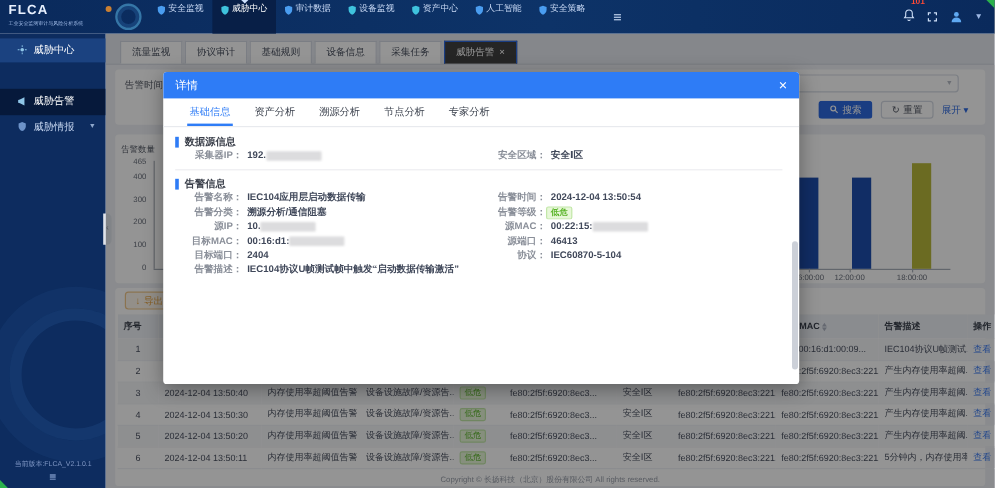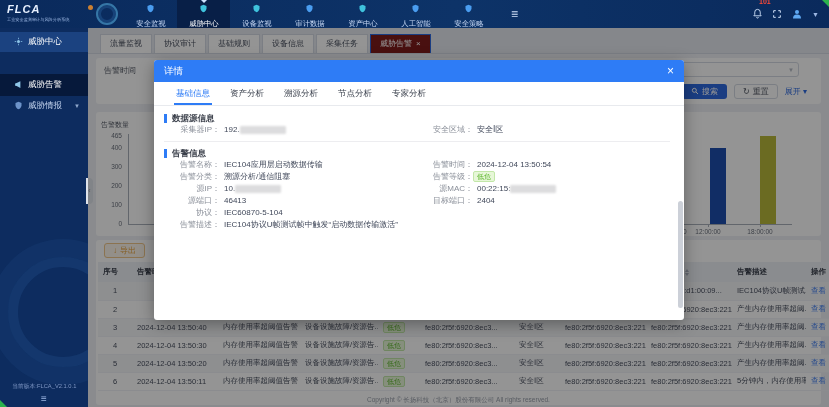--- a/index.html
+++ b/index.html
@@ -2,26 +2,26 @@
 <html><head>
 <meta charset="utf-8">
 <style>
   html,body{margin:0;padding:0;background:#222;}
   *{box-sizing:border-box;font-family:"Liberation Sans","DejaVu Sans",sans-serif;}
   .screen{position:relative;width:829px;height:407px;overflow:hidden;background:#eef0f4;}
 
   
   .topnav{position:relative;height:28px;background:linear-gradient(90deg,#0a2a5c,#0d3368 55%,#0a2a5c);display:flex;align-items:center;z-index:3;}
   .logo{width:96px;padding-left:7px;line-height:1;}
-  .logo-title{color:#e8f1ff;font-size:11px;font-weight:700;font-style:italic;letter-spacing:1px;}
+  .logo-title{color:#e8f1ff;font-size:11px;font-weight:700;letter-spacing:1px;}
   .logo-sub{color:#9db8e4;font-size:8px;white-space:nowrap;transform:scale(.52);transform-origin:0 50%;margin-top:1px;}
   .logo-badge{position:absolute;left:88px;top:5px;width:5px;height:5px;border-radius:50%;background:#e08a2e;opacity:.9;}
   .emblem{width:22px;height:22px;border-radius:50%;border:2px solid rgba(90,180,225,.55);box-shadow:0 0 0 3px rgba(60,130,200,.25) inset;margin-right:6px;flex:none;}
   .nav-items{display:flex;height:100%;}
-  .nav-item{position:relative;width:53px;height:100%;display:flex;flex-direction:column;align-items:center;justify-content:center;cursor:pointer;color:#c7d8f4;}
+  .nav-item{position:relative;width:53px;height:100%;display:flex;flex-direction:row;align-items:flex-start;justify-content:center;cursor:pointer;color:#c7d8f4;}
   .nav-item .nv-label{font-size:8px;transform:scale(.92);white-space:nowrap;margin-top:1px;}
   .nav-item.active{background:#081f47;color:#fff;}
   .nav-item.active::before{content:"";position:absolute;top:0;left:50%;margin-left:-3px;border:3px solid transparent;border-top:3px solid #cfe3ff;}
   .nav-burger{margin-left:16px;color:#cfe0f8;font-size:12px;cursor:pointer;line-height:1;}
   .nav-right{margin-left:auto;display:flex;align-items:center;gap:9px;padding-right:10px;}
   .bell-wrap{position:relative;cursor:pointer;}
   .nav-badge{position:absolute;top:-7px;left:7px;color:#ff4a36;font-size:7px;font-weight:700;}
   .icon-btn{cursor:pointer;display:flex;align-items:center;}
   .user-caret{color:#9db8e4;font-size:7px;cursor:pointer;}
 
@@ -37,21 +37,21 @@
   .sb-bottom{position:absolute;left:0;right:0;bottom:3px;text-align:center;}
   .sb-version{color:#7f97c4;font-size:8px;transform:scale(.72);white-space:nowrap;}
   .sb-collapse{color:#9db8e4;font-size:10px;cursor:pointer;line-height:1;margin-top:2px;}
   .sb-handle{position:absolute;left:86px;top:178px;width:7px;height:26px;background:#dfe3ea;border-radius:0 4px 4px 0;color:#8a93a3;font-size:7px;line-height:26px;text-align:center;cursor:pointer;z-index:4;}
 
   .main{position:relative;flex:1;background:#eef0f4;overflow:hidden;}
 
   
   .tabbar{position:absolute;left:0;right:0;top:0;height:26px;background:#e6e9f0;border-bottom:1px solid #d5dae3;display:flex;align-items:flex-end;padding:0 0 0 12px;}
   .tab{height:19px;line-height:17px;padding:0 9px;background:#fff;border:1px solid #d5dae3;border-bottom:none;font-size:8px;color:#4a5160;margin-right:2px;cursor:pointer;white-space:nowrap;}
-  .tab.active{background:#7f1d1d;border-color:#2e6ae0;color:#fff;}
+  .tab.active{background:#404040;border-color:#2e6ae0;color:#fff;}
   .tab .tab-close{margin-left:4px;font-size:8px;}
 
   .panel{position:absolute;left:8px;right:8px;background:#fff;border-radius:3px;}
   
   .filter-panel{top:30px;height:46px;}
   .filter-label{position:absolute;left:8px;top:7px;font-size:8px;color:#555b66;}
   .f-select{position:absolute;right:22px;top:4px;width:140px;height:15px;border:1px solid #d5dae3;border-radius:3px;background:#fff;cursor:pointer;}
   .f-select .sel-caret{position:absolute;right:4px;top:4px;font-size:6px;color:#b7bcc6;}
   .filter-btns{position:absolute;right:14px;top:26px;display:flex;align-items:center;gap:7px;}
   .btn{height:15px;font-size:8px;border-radius:3px;display:inline-flex;align-items:center;gap:3px;padding:0 8px;cursor:pointer;border:1px solid transparent;}
@@ -81,34 +81,34 @@
   .view-link{color:#3a7af0;cursor:pointer;}
   .sort{display:inline-flex;flex-direction:column;margin-left:2px;vertical-align:middle;cursor:pointer;}
   .sort i{display:block;width:0;height:0;border:2.5px solid transparent;}
   .sort .up{border-bottom:3.5px solid #aeb4c2;margin-bottom:1px;}
   .sort .dn{border-top:3.5px solid #aeb4c2;}
   .copyright{position:absolute;left:0;right:0;bottom:0;text-align:center;font-size:6.5px;color:#9aa0ab;}
 
   .overlay{position:absolute;inset:0;background:rgba(0,0,0,.42);z-index:5;}
 
   
-  .modal{position:absolute;left:154px;top:60px;width:530px;height:260px;background:#fff;border-radius:3px;box-shadow:0 4px 16px rgba(0,0,0,.35);z-index:20;overflow:hidden;}
+  .modal{position:absolute;left:136px;top:60px;width:530px;height:260px;background:#fff;border-radius:3px;box-shadow:0 4px 16px rgba(0,0,0,.35);z-index:20;overflow:hidden;}
   .modal-head{height:22px;background:#2e7cf6;color:#fff;display:flex;align-items:center;padding:0 10px;}
   .modal-title{font-size:9.5px;}
   .modal-close{margin-left:auto;font-size:12px;cursor:pointer;line-height:1;}
   .modal-tabs{height:24px;border-bottom:1px solid #e8eaee;display:flex;align-items:stretch;padding-left:12px;}
   .m-tab{font-size:8.5px;color:#3c424e;padding:0 10px;display:flex;align-items:center;cursor:pointer;position:relative;}
   .m-tab.active{color:#2e7cf6;}
   .m-tab.active::after{content:"";position:absolute;left:8px;right:8px;bottom:0;height:2px;background:#2e7cf6;}
   .modal-body{position:relative;height:213px;padding:6px 14px 0 10px;overflow:hidden;}
   .msection{border-bottom:1px solid #ededf0;padding-bottom:5px;margin-bottom:5px;}
   .msection:last-child{border-bottom:none;}
   .msec-title{font-size:8.5px;font-weight:700;color:#3a3f4a;line-height:12px;display:flex;align-items:center;}
   .msec-title::before{content:"";width:3px;height:9px;background:#2e7cf6;margin-right:5px;}
-  .fields{display:grid;grid-template-columns:1fr 1fr;}
+  .fields{display:grid;grid-template-columns:1fr 1fr;font-weight:bold;}
   .field{line-height:12px;font-size:8px;white-space:nowrap;overflow:hidden;}
   .field.wide{grid-column:1/-1;}
   .f-label{display:inline-block;width:56px;text-align:right;color:#8a8f99;}
   .f-value{color:#40485a;margin-left:4px;}
   .redact{display:inline-block;width:46px;height:8px;background:#dcdcde;border-radius:1px;filter:blur(1px);vertical-align:middle;}
   .m-scroll{position:absolute;right:1px;top:50px;bottom:4px;width:5px;}
   .m-thumb{position:absolute;top:44%;height:52%;width:5px;border-radius:3px;background:#ccd0d8;cursor:pointer;}
 
   .corner-tr{position:absolute;top:0;right:0;border-left:7px solid transparent;border-top:7px solid #2bb24c;z-index:30;}
   .corner-bl{position:absolute;bottom:0;left:0;border-right:7px solid transparent;border-bottom:7px solid #2bb24c;z-index:30;}
@@ -133,29 +133,29 @@
           <span class="nv-label">安全监视</span>
         </div>
         <div class="nav-item active">
           <span><svg width="9" height="9" viewBox="0 0 24 24">
               <path d="M12 2l8 3v6c0 5-3.5 9.5-8 11-4.5-1.5-8-6-8-11V5z" fill="#3fc3dd"></path>
             </svg></span>
           <span class="nv-label">威胁中心</span>
         </div>
         <div class="nav-item">
           <span><svg width="9" height="9" viewBox="0 0 24 24">
+              <path d="M12 2l8 3v6c0 5-3.5 9.5-8 11-4.5-1.5-8-6-8-11V5z" fill="#4a9df0"></path>
+            </svg></span>
+          <span class="nv-label">审计数据</span>
+        </div>
+        <div class="nav-item">
+          <span><svg width="9" height="9" viewBox="0 0 24 24">
               <path d="M12 2l8 3v6c0 5-3.5 9.5-8 11-4.5-1.5-8-6-8-11V5z" fill="#3fc3dd"></path>
             </svg></span>
           <span class="nv-label">设备监视</span>
-        </div>
-        <div class="nav-item">
-          <span><svg width="9" height="9" viewBox="0 0 24 24">
-              <path d="M12 2l8 3v6c0 5-3.5 9.5-8 11-4.5-1.5-8-6-8-11V5z" fill="#4a9df0"></path>
-            </svg></span>
-          <span class="nv-label">审计数据</span>
         </div>
         <div class="nav-item">
           <span><svg width="9" height="9" viewBox="0 0 24 24">
               <path d="M12 2l8 3v6c0 5-3.5 9.5-8 11-4.5-1.5-8-6-8-11V5z" fill="#3fc3dd"></path>
             </svg></span>
           <span class="nv-label">资产中心</span>
         </div>
         <div class="nav-item">
           <span><svg width="9" height="9" viewBox="0 0 24 24">
               <path d="M12 2l8 3v6c0 5-3.5 9.5-8 11-4.5-1.5-8-6-8-11V5z" fill="#4a9df0"></path>
@@ -430,20 +430,21 @@
         </div>
         <div class="msection">
           <div class="msec-title">告警信息</div>
           <div class="fields">
             <div class="field"><span class="f-label">告警名称：</span><span class="f-value">IEC104应用层启动数据传输</span></div>
             <div class="field"><span class="f-label">告警时间：</span><span class="f-value">2024-12-04 13:50:54</span></div>
             <div class="field"><span class="f-label">告警分类：</span><span class="f-value">溯源分析/通信阻塞</span></div>
             <div class="field"><span class="f-label">告警等级：</span><span class="lvl-badge">低危</span></div>
             <div class="field"><span class="f-label">源IP：</span><span class="f-value">10.</span><span class="redact"></span></div>
             <div class="field"><span class="f-label">源MAC：</span><span class="f-value">00:22:15:</span><span class="redact"></span></div>
+            <div class="field"><span class="f-label">目标MAC：</span><span class="f-value">00:16:d1:</span><span class="redact"></span></div>
             <div class="field"><span class="f-label">源端口：</span><span class="f-value">46413</span></div>
             <div class="field"><span class="f-label">目标端口：</span><span class="f-value">2404</span></div>
             <div class="field"><span class="f-label">协议：</span><span class="f-value">IEC60870-5-104</span></div>
             <div class="field wide"><span class="f-label">告警描述：</span><span class="f-value">IEC104协议U帧测试帧中触发“启动数据传输激活”</span></div>
           </div>
         </div>
       </div>
     <div class="m-scroll">
         <div class="m-thumb"></div>
       </div>

